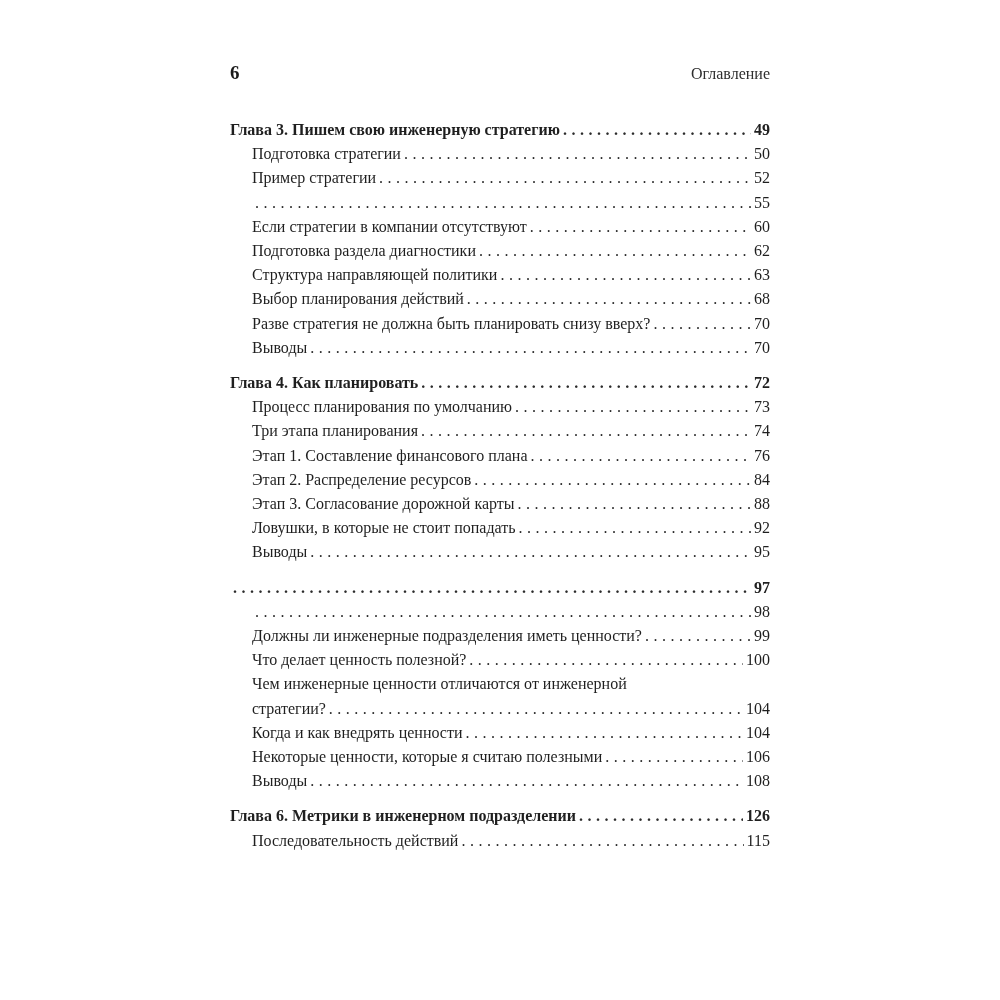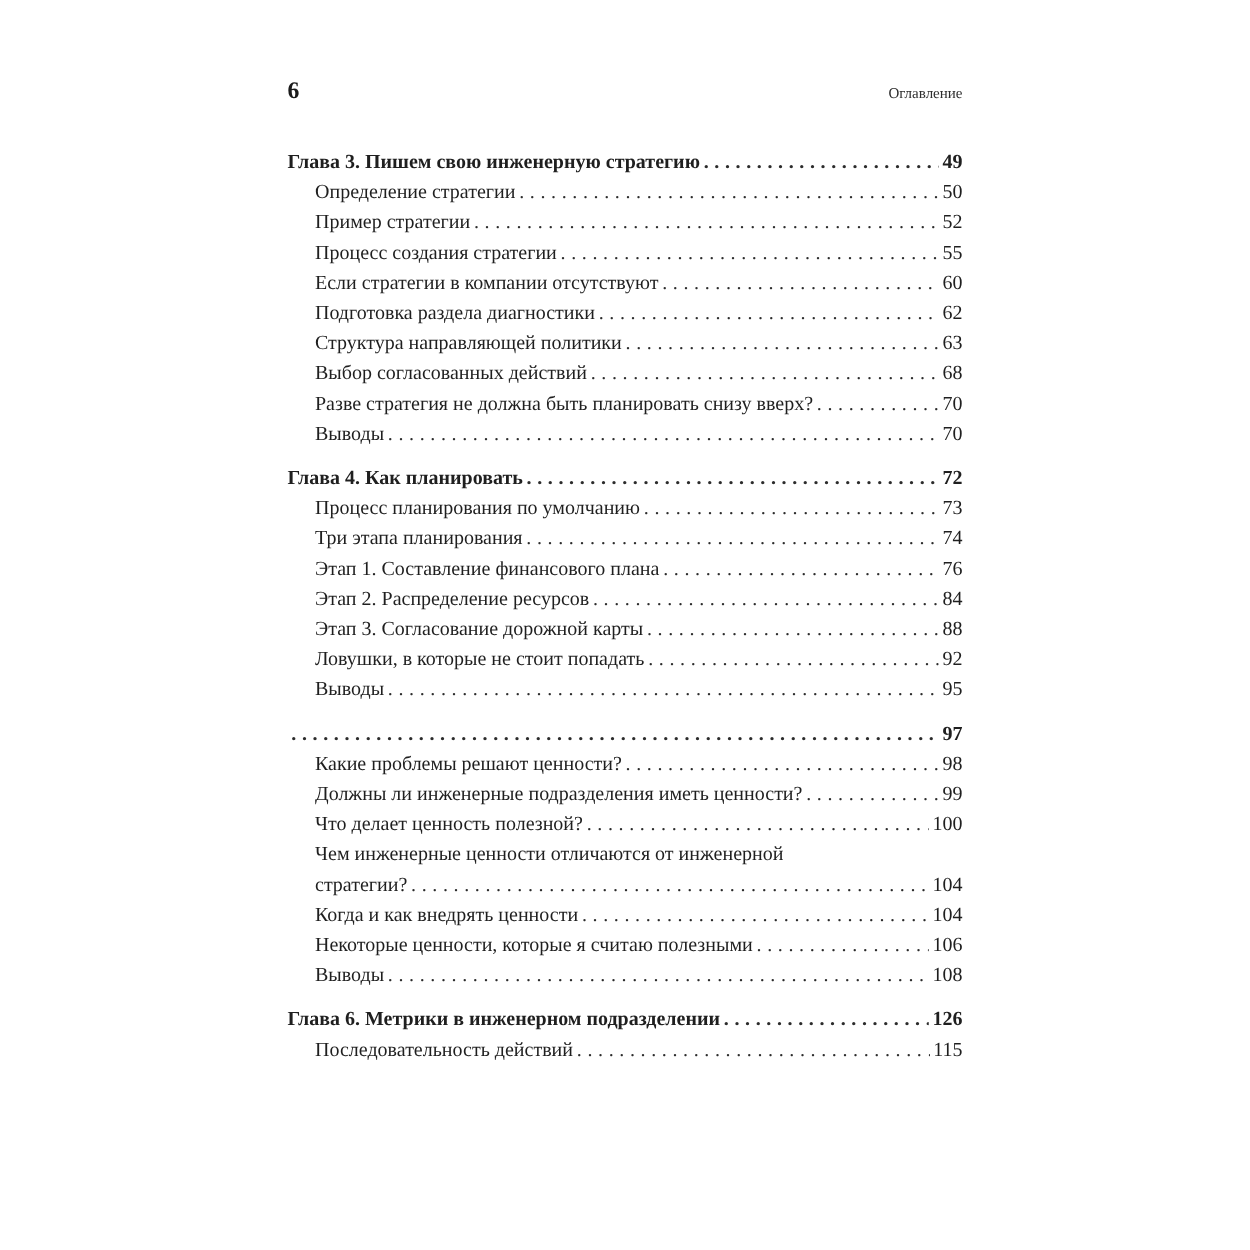--- a/index.html
+++ b/index.html
@@ -22,21 +22,21 @@
     display: flex;
     justify-content: space-between;
     align-items: baseline;
   }
   .page-number {
     font-weight: bold;
     font-size: 19px;
     color: #1a1a1a;
   }
   .running-head {
-    font-size: 12px;
+    font-size: 16px;
     color: #2e2e2e;
   }
   .toc {
     margin-top: 34px;
   }
   .entry {
     font-size: 16px;
   }
   .row {
     display: flex;
@@ -83,35 +83,34 @@
   <main class="toc" id="toc">
       <div class="entry chapter">
         <div class="row">
           <span class="title">Глава 3. Пишем свою инженерную стратегию</span>
           <span class="dots"></span>
           <span class="pnum">49</span>
         </div>
       </div>
       <div class="entry section">
         <div class="row">
-          <span class="title">Определение стратегии</span>
+          <span class="title">Подготовка стратегии</span>
           <span class="dots"></span>
           <span class="pnum">50</span>
         </div>
       </div>
       <div class="entry section">
         <div class="row">
           <span class="title">Пример стратегии</span>
           <span class="dots"></span>
           <span class="pnum">52</span>
         </div>
       </div>
       <div class="entry section">
         <div class="row">
-          <span class="title">Процесс создания стратегии</span>
           <span class="dots"></span>
           <span class="pnum">55</span>
         </div>
       </div>
       <div class="entry section">
         <div class="row">
           <span class="title">Если стратегии в компании отсутствуют</span>
           <span class="dots"></span>
           <span class="pnum">60</span>
         </div>
@@ -125,21 +124,21 @@
       </div>
       <div class="entry section">
         <div class="row">
           <span class="title">Структура направляющей политики</span>
           <span class="dots"></span>
           <span class="pnum">63</span>
         </div>
       </div>
       <div class="entry section">
         <div class="row">
-          <span class="title">Выбор согласованных действий</span>
+          <span class="title">Выбор планирования действий</span>
           <span class="dots"></span>
           <span class="pnum">68</span>
         </div>
       </div>
       <div class="entry section">
         <div class="row">
           <span class="title">Разве стратегия не должна быть планировать снизу вверх?</span>
           <span class="dots"></span>
           <span class="pnum">70</span>
         </div>
@@ -208,21 +207,20 @@
         </div>
       </div>
       <div class="entry chapter">
         <div class="row">
           <span class="dots"></span>
           <span class="pnum">97</span>
         </div>
       </div>
       <div class="entry section">
         <div class="row">
-          <span class="title">Какие проблемы решают ценности?</span>
           <span class="dots"></span>
           <span class="pnum">98</span>
         </div>
       </div>
       <div class="entry section">
         <div class="row">
           <span class="title">Должны ли инженерные подразделения иметь ценности?</span>
           <span class="dots"></span>
           <span class="pnum">99</span>
         </div>

